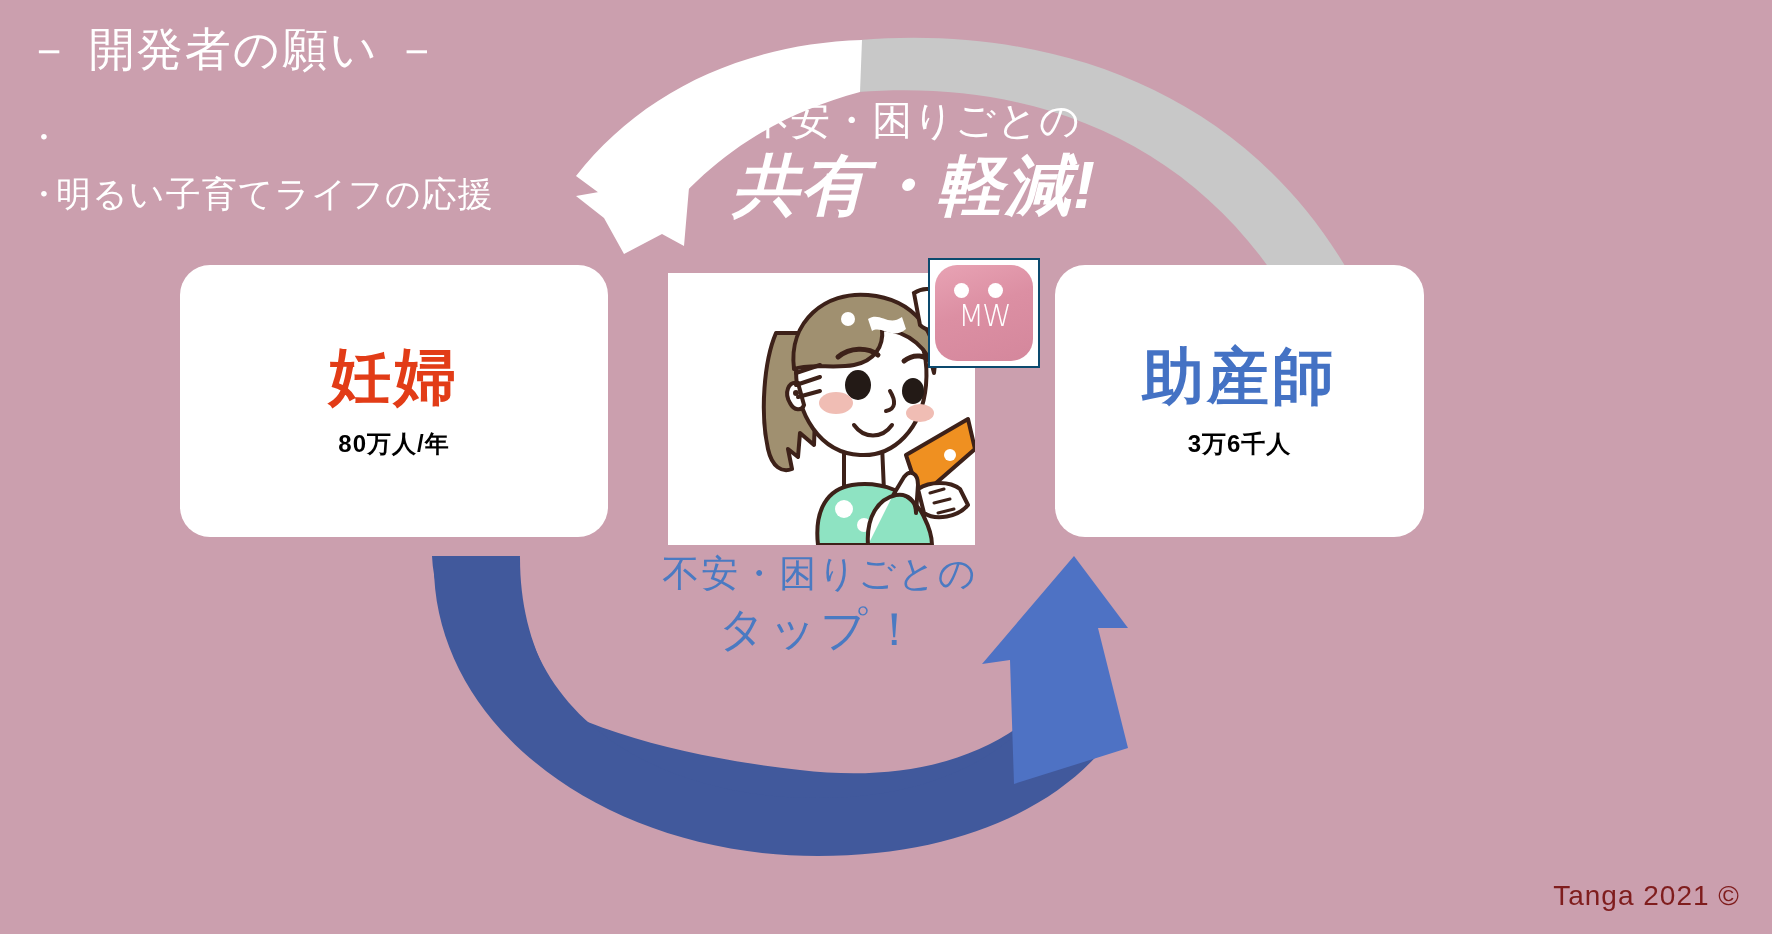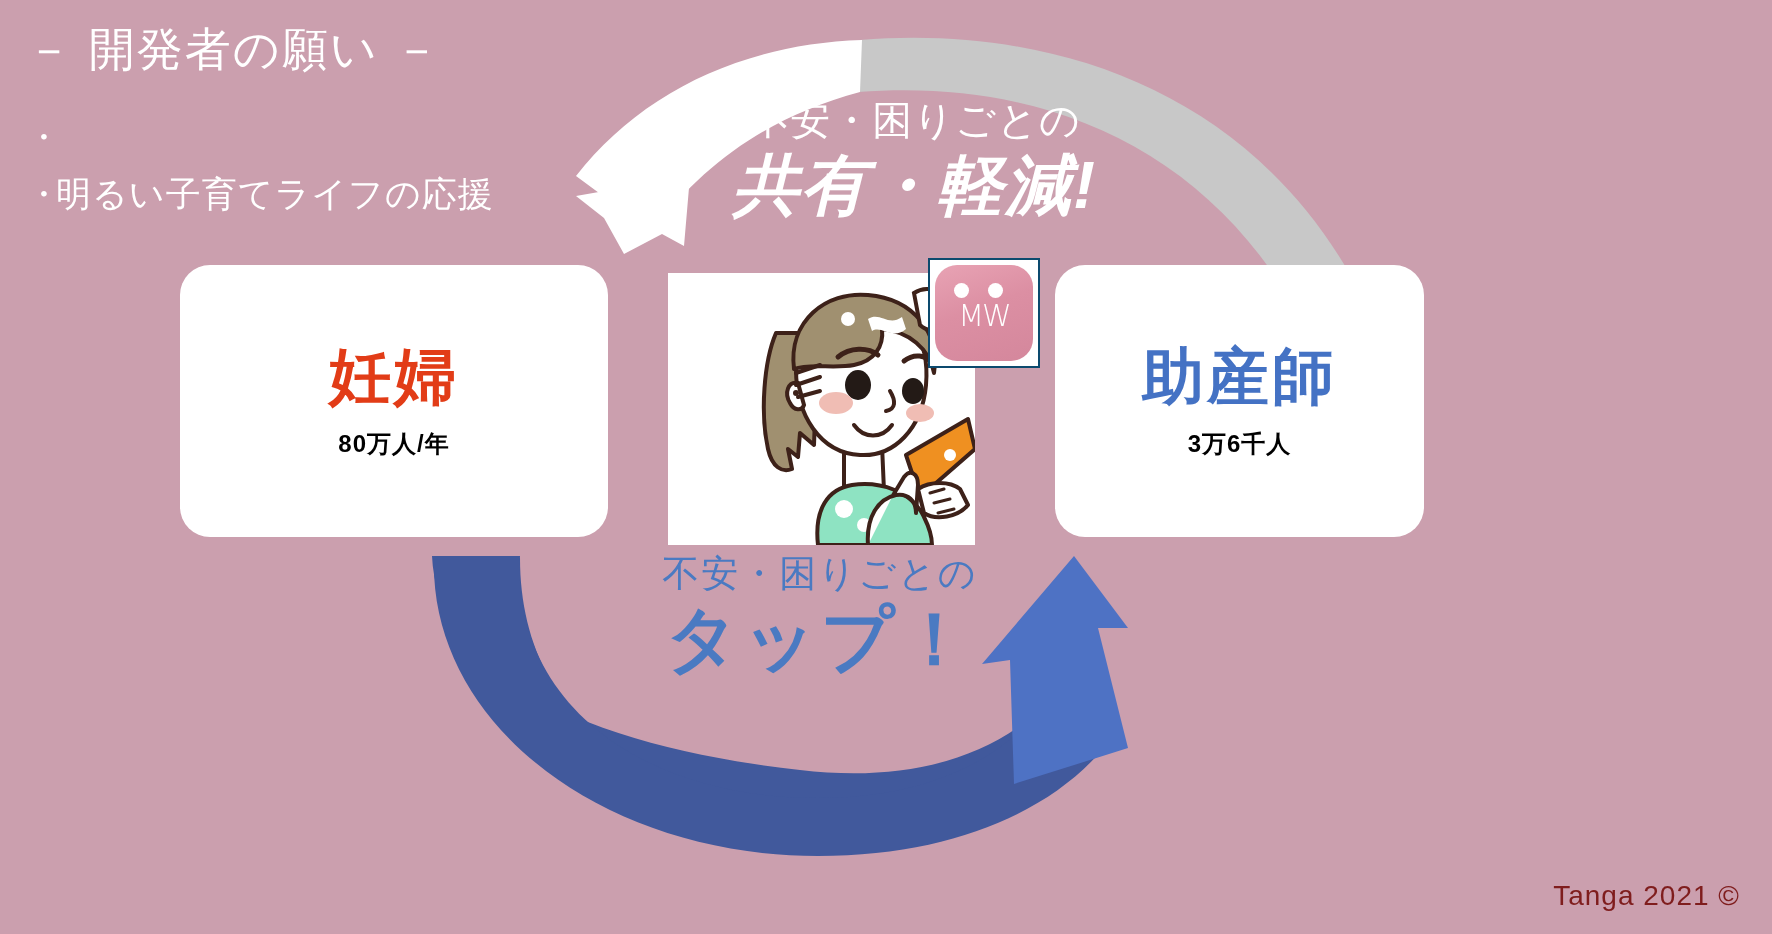--- a/index.html
+++ b/index.html
@@ -191,26 +191,26 @@
     color: #4a7ac2;
     z-index: 5;
   }
   .tap-small {
     font-size: 37px;
     letter-spacing: 2px;
     line-height: 1.2;
     white-space: nowrap;
   }
   .tap-big {
-    font-size: 72px;
-    font-weight: 700;
+    font-size: 46px;
+    font-weight: 400;
     letter-spacing: 4px;
     line-height: 1.2;
     white-space: nowrap;
-    margin-top: 0;
+    margin-top: 6px;
   }
 
   
   #credit {
     position: absolute;
     right: 32px;
     bottom: 22px;
     color: #7f1d1d;
     font-size: 28px;
     letter-spacing: 1px;

